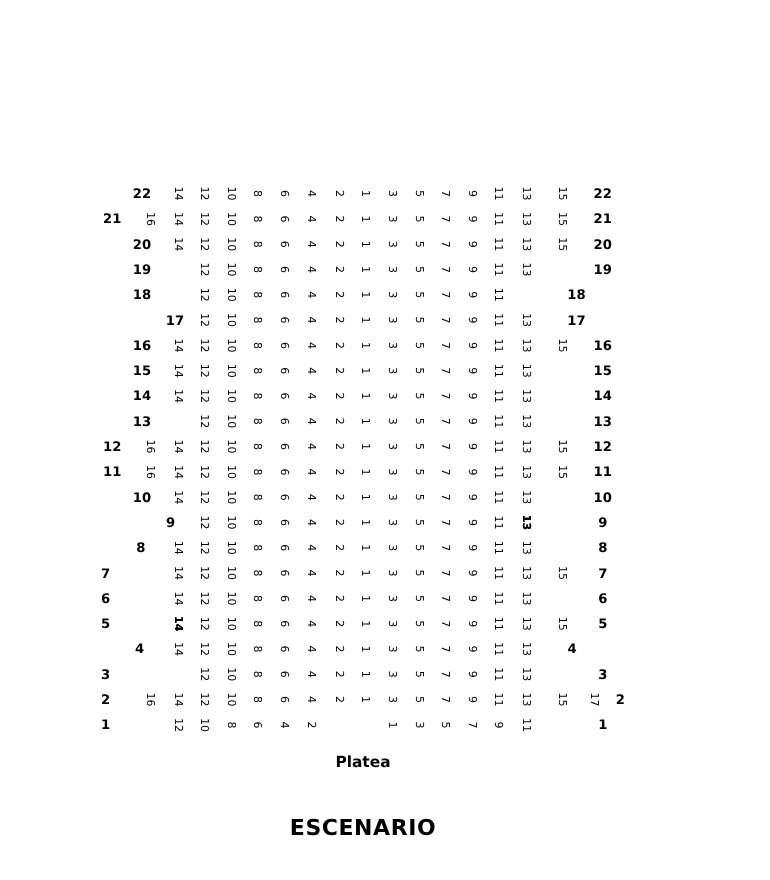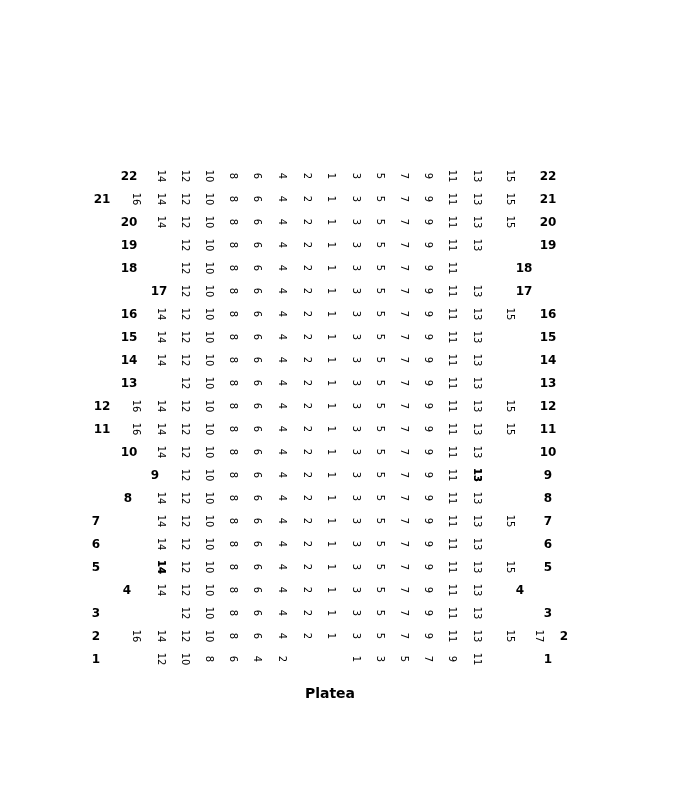--- a/index.html
+++ b/index.html
@@ -391,13 +391,14 @@
       <div class="seat" style="left: 257px; top: 659px;">4</div>
       <div class="seat" style="left: 282px; top: 659px;">2</div>
       <div class="seat" style="left: 356px; top: 659px;">1</div>
       <div class="seat" style="left: 380px; top: 659px;">3</div>
       <div class="seat" style="left: 404px; top: 659px;">5</div>
       <div class="seat" style="left: 428px; top: 659px;">7</div>
       <div class="seat" style="left: 452px; top: 659px;">9</div>
       <div class="seat" style="left: 477px; top: 659px;">11</div>
     </div>
   <div class="section-label">Platea</div>
+  <div class="stage-label">ESCENARIO</div>
 </div>
 
 </body></html>

